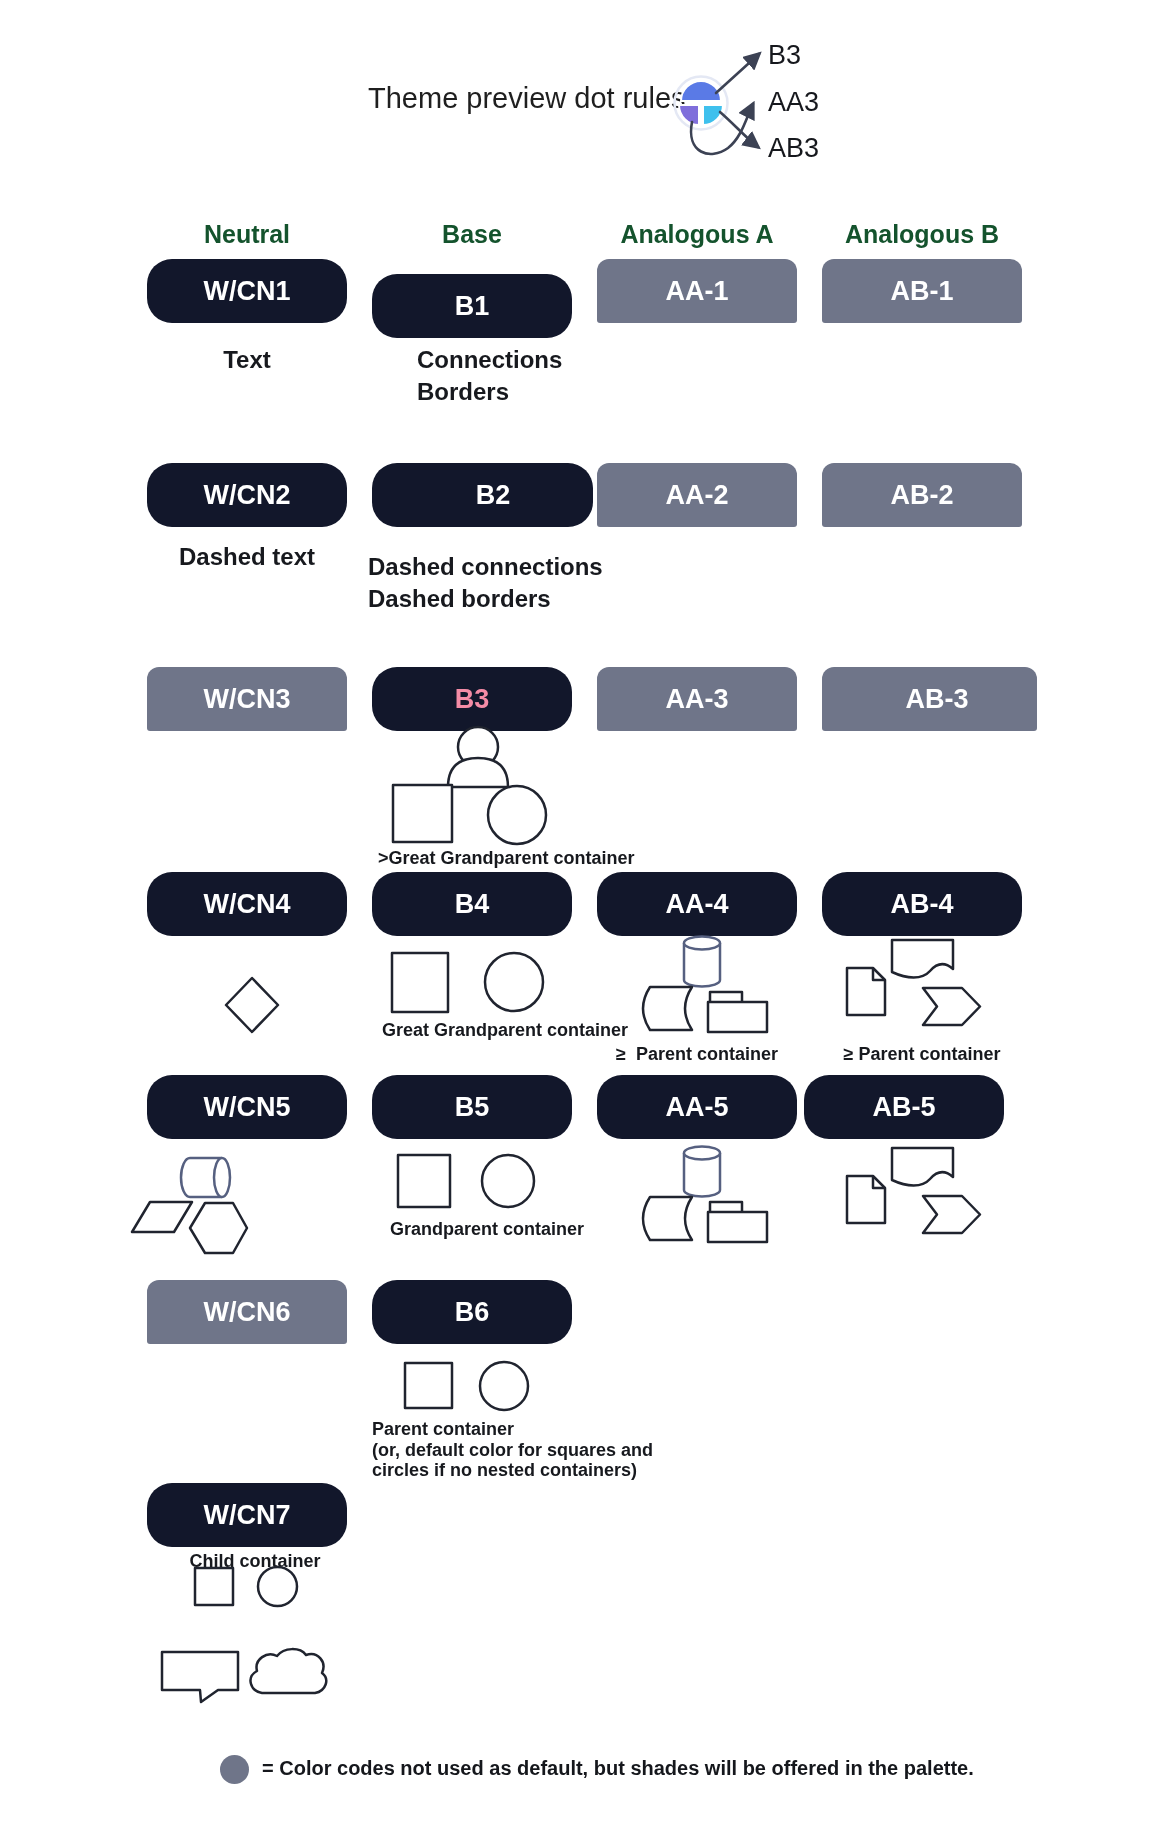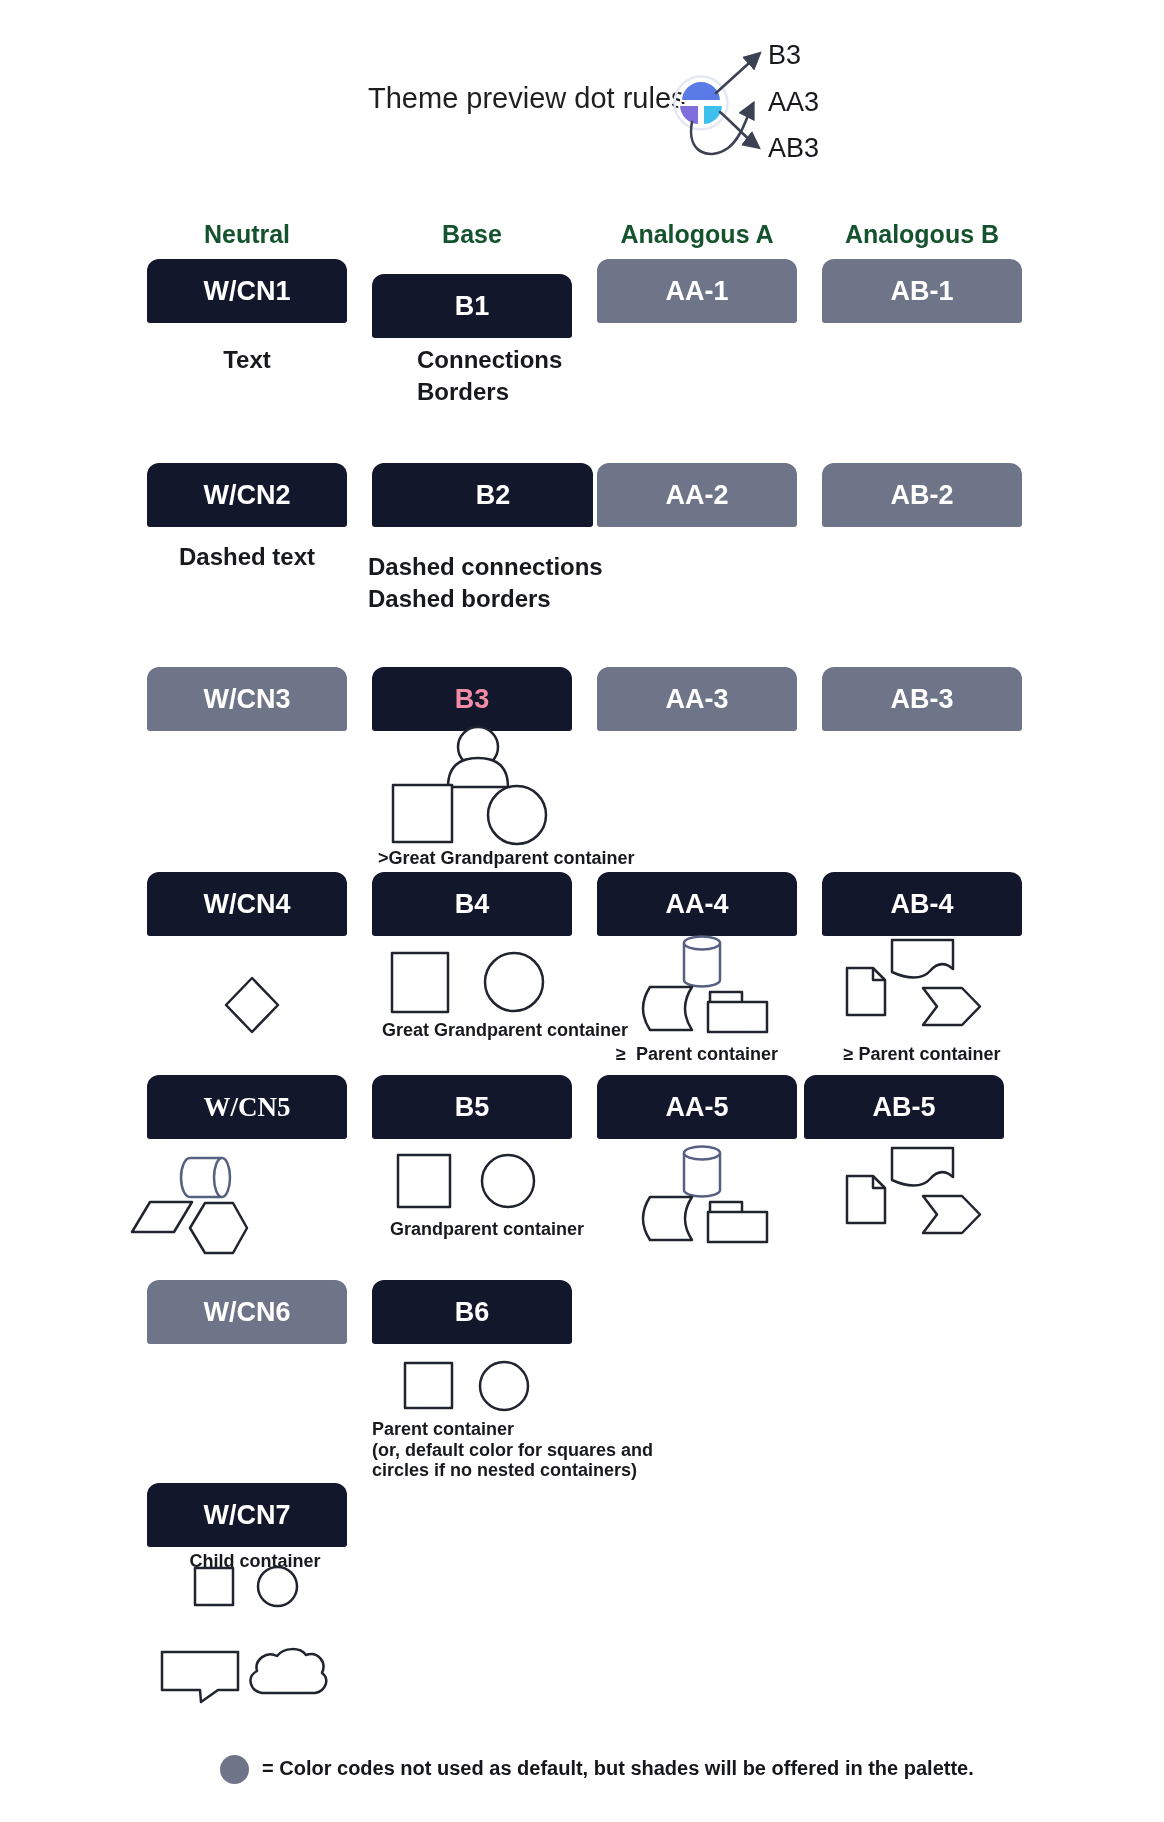--- a/index.html
+++ b/index.html
@@ -4,21 +4,21 @@
 <style>
   html,body{margin:0;padding:0;background:#fff;}
   .canvas{position:relative;width:1164px;height:1822px;background:#ffffff;
           font-family:"Liberation Sans","DejaVu Sans",sans-serif;overflow:hidden;}
   .abs{position:absolute;}
   .title{font-size:29px;color:#1f1f1f;white-space:nowrap;}
   .dot-label{font-size:27px;color:#16181d;white-space:nowrap;}
   .col-header{width:200px;text-align:center;font-weight:bold;font-size:25px;color:#14532d;}
   .swatch{width:200px;height:64px;border-radius:12px 12px 3px 3px;display:flex;
           align-items:center;justify-content:center;color:#ffffff;font-weight:bold;font-size:27px;}
-  .dark{background:#12172b;}
+  .dark{background:#12172b;border-radius:25px;}
   .gray{background:#6f7589;}
   .pink{color:#f48ca6;}
   .cap{font-weight:bold;color:#17191e;white-space:nowrap;}
   .cap-lg{font-size:24px;line-height:32px;}
   .cap-sm{font-size:18px;line-height:20.5px;}
   .pre{white-space:pre;}
   .ctr{text-align:center;}
   .s{fill:#ffffff;stroke:#20242f;stroke-width:2.5;stroke-linejoin:round;}
   .cyl{fill:#ffffff;stroke:#566080;stroke-width:2.5;stroke-linejoin:round;}
   .arrow{fill:none;stroke:#3c4254;stroke-width:2.6;stroke-linecap:round;}
@@ -72,21 +72,21 @@
   <div class="abs swatch gray" style="left:822px;top:463px;">AB-2</div>
   <div class="abs cap cap-lg ctr" style="left:147px;top:541px;width:200px;">Dashed text</div>
   <div class="abs cap cap-lg" style="left:368px;top:551px;">
     <div>Dashed connections</div>
     <div>Dashed borders</div>
   </div>
 
   <div class="abs swatch gray" style="left:147px;top:667px;">W/CN3</div>
   <div class="abs swatch dark pink" style="left:372px;top:667px;">B3</div>
   <div class="abs swatch gray" style="left:597px;top:667px;">AA-3</div>
-  <div class="abs swatch gray" style="left:822px;top:667px;">AB-3</div>
+  <div class="abs swatch gray" style="left:822px;top:667px;padding-left:15px;">AB-3</div>
 
   <svg class="abs" style="left:378px;top:722px;" width="180" height="126" viewBox="0 0 180 126">
     <circle class="s" cx="100" cy="25" r="20"></circle>
     <path class="s" d="M 70,65 C 70,45 81,36 100,36 C 119,36 130,45 130,65 Z"></path>
     <rect class="s" x="15" y="63" width="59" height="57"></rect>
     <circle class="s" cx="139" cy="93" r="29"></circle>
   </svg>
   <div class="abs cap cap-sm" style="left:378px;top:848px;">&gt;Great Grandparent container</div>
 
   <div class="abs swatch dark" style="left:147px;top:872px;">W/CN4</div>
@@ -114,21 +114,21 @@
   <div class="abs cap cap-sm ctr pre" style="left:597px;top:1044px;width:200px;">≥  Parent container</div>
 
   <svg class="abs" style="left:840px;top:933px;" width="148" height="96" viewBox="0 0 148 96">
     <path class="s" d="M 52,7 H 113 V 36 C 105,29 97,30 90,38 C 82,47 67,46 52,39 Z"></path>
     <path class="s" d="M 7,35 H 33 L 45,47 V 82 H 7 Z"></path>
     <path fill="none" stroke="#20242f" stroke-width="2.5" stroke-linejoin="round" d="M 33,35 V 47 H 45"></path>
     <polygon class="s" points="83,55 122,55 140,73.5 122,92 83,92 97,73.5"></polygon>
   </svg>
   <div class="abs cap cap-sm ctr" style="left:822px;top:1044px;width:200px;">≥ Parent container</div>
 
-  <div class="abs swatch dark" style="left:147px;top:1075px;font-family:Liberation Serif, serif;">W/CN5</div>
+  <div class="abs swatch dark" style="left:147px;top:1075px;">W/CN5</div>
   <div class="abs swatch dark" style="left:372px;top:1075px;">B5</div>
   <div class="abs swatch dark" style="left:597px;top:1075px;">AA-5</div>
   <div class="abs swatch dark" style="left:804px;top:1075px;">AB-5</div>
 
   <svg class="abs" style="left:122px;top:1150px;" width="135" height="110" viewBox="0 0 135 110">
     <path class="cyl" d="M 100,8 H 68 A 9 19.5 0 0 0 68,47 H 100"></path>
     <ellipse class="cyl" cx="100" cy="27.5" rx="8" ry="19.5"></ellipse>
     <polygon class="s" points="28,52 70,52 52,82 10,82"></polygon>
     <polygon class="s" points="83,53 111,53 125,78 111,103 83,103 68,78"></polygon>
   </svg>

